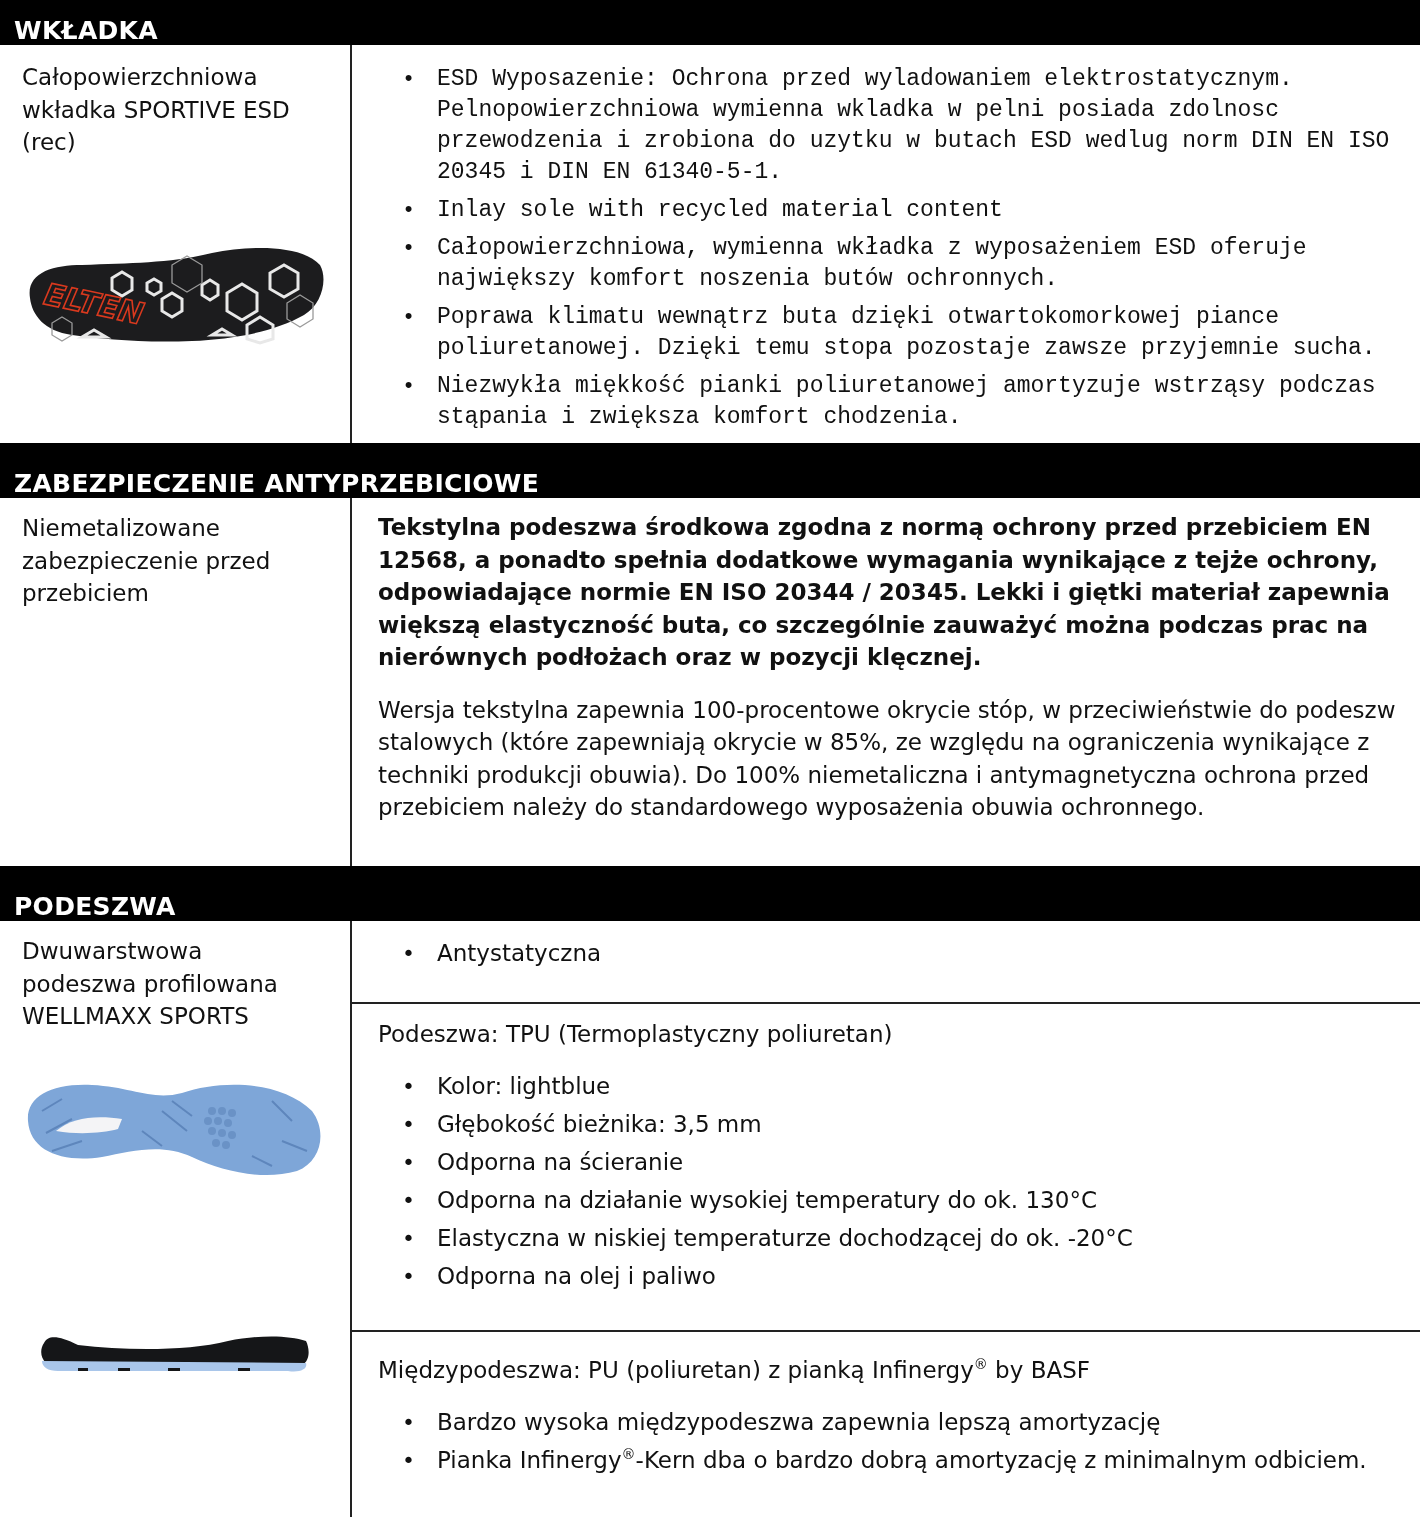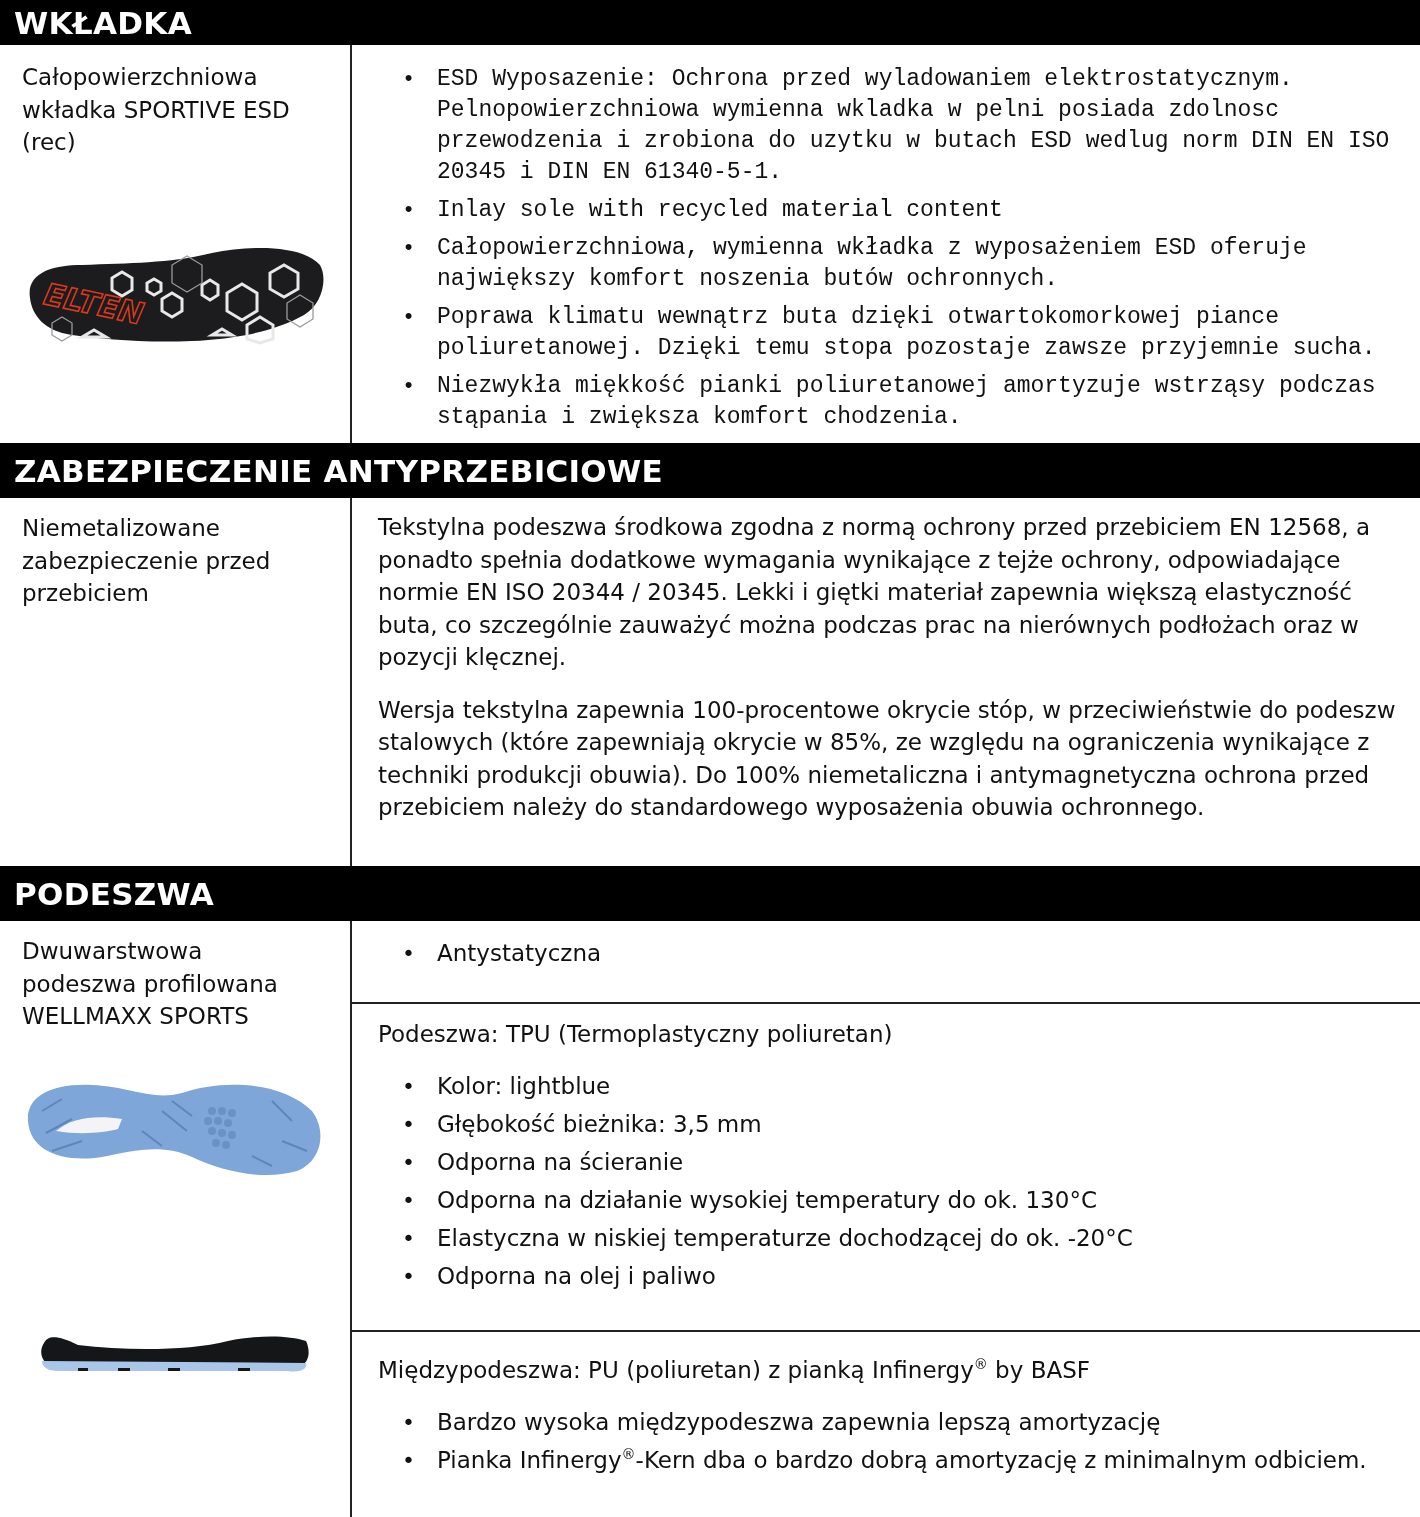--- a/index.html
+++ b/index.html
@@ -6,25 +6,25 @@
   body {
     width: 1420px; height: 1517px; overflow: hidden;
     font-family: "DejaVu Sans", sans-serif;
     color: #111111;
     font-size: 23px;
   }
   .section-header {
     background: #000000;
     color: #ffffff;
     font-weight: bold;
-    font-size: 31px;
+    font-size: 25px;
     padding-left: 14px;
     box-sizing: border-box;
     display: flex;
-    align-items: center;
+    align-items: flex-end;
     letter-spacing: 0.3px;
   }
   .row {
     display: flex;
     position: relative;
     box-sizing: border-box;
   }
   .left-col {
     width: 352px;
     border-right: 2px solid #222;
@@ -108,21 +108,21 @@
 </div>
 
 <div class="section-header" style="height:55px;">
   <span>ZABEZPIECZENIE ANTYPRZEBICIOWE</span>
 </div>
 <div class="row" style="height:368px;">
   <div class="left-col" style="padding-top:14px;">
     <div style="width:300px;">Niemetalizowane zabezpieczenie przed przebiciem</div>
   </div>
   <div class="right-col" style="padding-top:13px;">
-    <p class="para" style="margin-bottom:20px;">Tekstylna podeszwa środkowa zgodna z normą ochrony przed przebiciem EN 12568, a ponadto spełnia dodatkowe wymagania wynikające z tejże ochrony, odpowiadające normie EN ISO 20344 / 20345. Lekki i giętki materiał zapewnia większą elastyczność buta, co szczególnie zauważyć można podczas prac na nierównych podłożach oraz w pozycji klęcznej.</p>
+    <p class="para" style="margin-bottom:20px;font-weight:bold;">Tekstylna podeszwa środkowa zgodna z normą ochrony przed przebiciem EN 12568, a ponadto spełnia dodatkowe wymagania wynikające z tejże ochrony, odpowiadające normie EN ISO 20344 / 20345. Lekki i giętki materiał zapewnia większą elastyczność buta, co szczególnie zauważyć można podczas prac na nierównych podłożach oraz w pozycji klęcznej.</p>
     <p class="para">Wersja tekstylna zapewnia 100-procentowe okrycie stóp, w przeciwieństwie do podeszw stalowych (które zapewniają okrycie w 85%, ze względu na ograniczenia wynikające z techniki produkcji obuwia). Do 100% niemetaliczna i antymagnetyczna ochrona przed przebiciem należy do standardowego wyposażenia obuwia ochronnego.</p>
   </div>
 </div>
 
 <div class="section-header" style="height:55px;">
   <span>PODESZWA</span>
 </div>
 <div class="row" style="height:596px;border-radius:10px;">
   <div class="left-col" style="padding-top:14px;">
     <div style="width:300px;">Dwuwarstwowa podeszwa profilowana WELLMAXX SPORTS</div>

